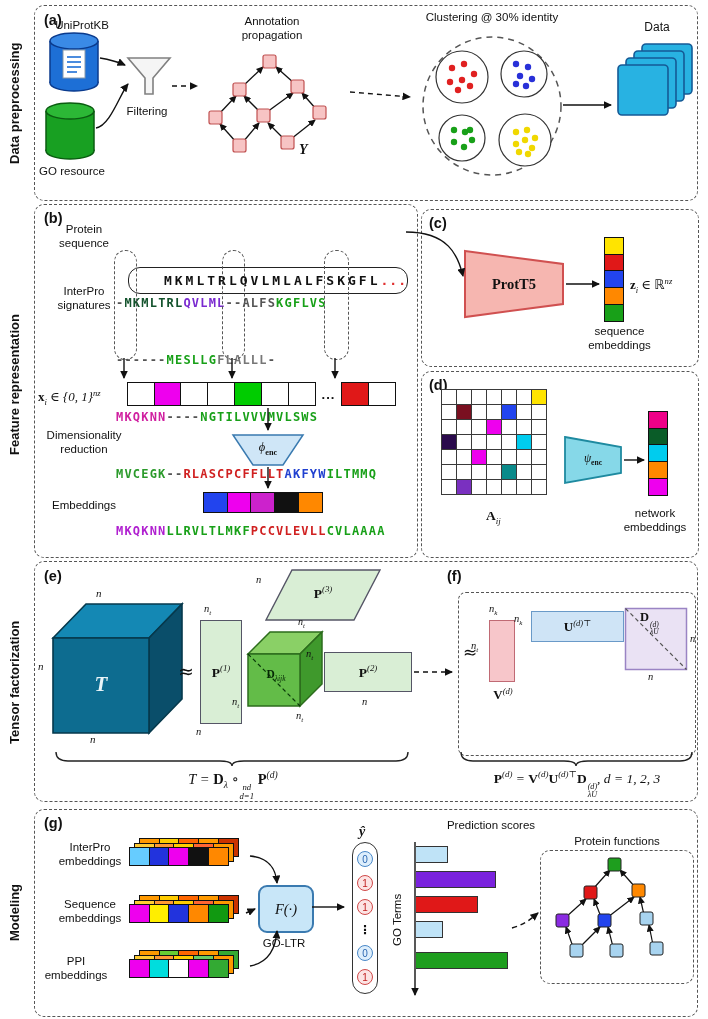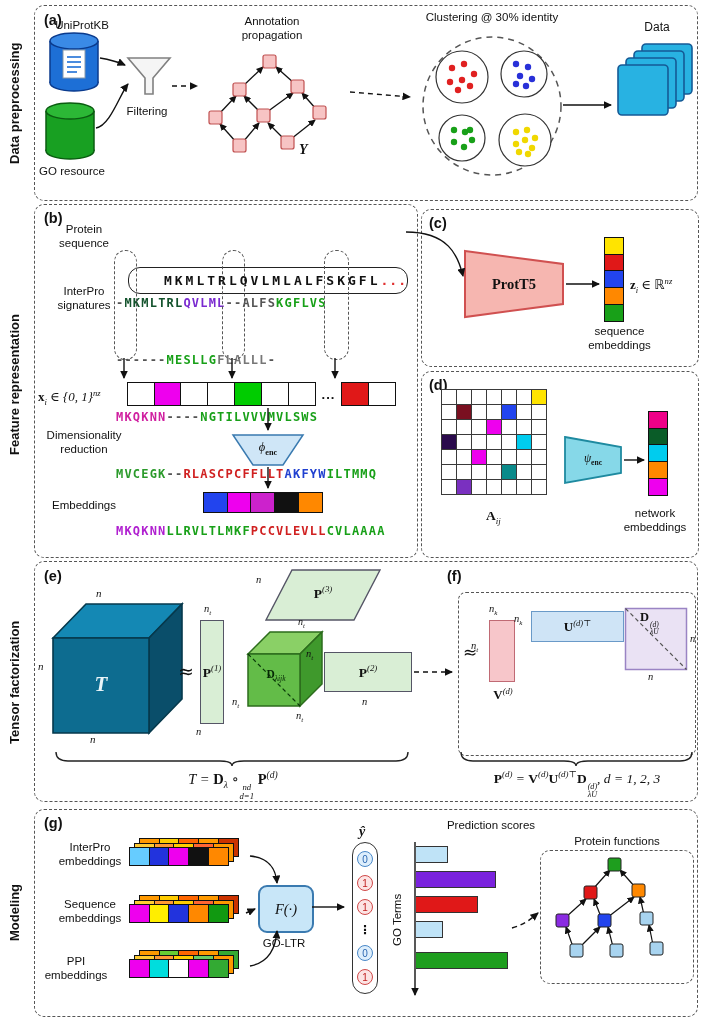--- a/index.html
+++ b/index.html
@@ -388,21 +388,21 @@
     <polygon points="97,36 130,2 130,97 97,131" fill="#0a4e6a" stroke="#06394c" stroke-width="1.6"></polygon>
     <polygon points="1,36 97,36 97,131 1,131" fill="#0d6c90" stroke="#06394c" stroke-width="1.6"></polygon>
   </svg>
   <div class="formula" style="left:88px;top:672px;width:26px;text-align:center;font-size:21px;font-weight:bold;color:#e8f4f8;"><span style="font-style: italic;">T</span></div>
   <div class="formula" style="left:96px;top:587px;font-size:11px;"><span>n</span></div>
   <div class="formula" style="left:38px;top:660px;font-size:11px;"><span>n</span></div>
   <div class="formula" style="left:90px;top:733px;font-size:11px;"><span>n</span></div>
 
   <div class="approx" style="left:178px;top:660px;">≈</div>
 
-  <div class="rectbox" style="left:200px;top:620px;width:24px;height:104px;background:#d9eed5;border:1.4px solid #556;">
+  <div class="rectbox" style="left:200px;top:620px;width:42px;height:104px;background:#d9eed5;border:1.4px solid #556;">
     <span class="formula" style="font-size:13.5px;"><span style="font-weight: bold; font-style: normal;">P</span><sup>(1)</sup></span>
   </div>
   <div class="formula" style="left:204px;top:603px;font-size:10.5px;"><span>n</span><sub>t</sub></div>
   <div class="formula" style="left:196px;top:726px;font-size:10.5px;"><span>n</span></div>
 
   <svg style="left:246px;top:630px;" width="78" height="80">
     <polygon points="2,24 24,2 76,2 54,24" fill="#8ad066" stroke="#2c6c1c" stroke-width="1.5"></polygon>
     <polygon points="54,24 76,2 76,54 54,76" fill="#3f992c" stroke="#2c6c1c" stroke-width="1.5"></polygon>
     <polygon points="2,24 54,24 54,76 2,76" fill="#63bc48" stroke="#2c6c1c" stroke-width="1.5"></polygon>
     <line x1="2" y1="24" x2="54" y2="76" stroke="#083808" stroke-width="1.2" stroke-dasharray="4,3"></line>

